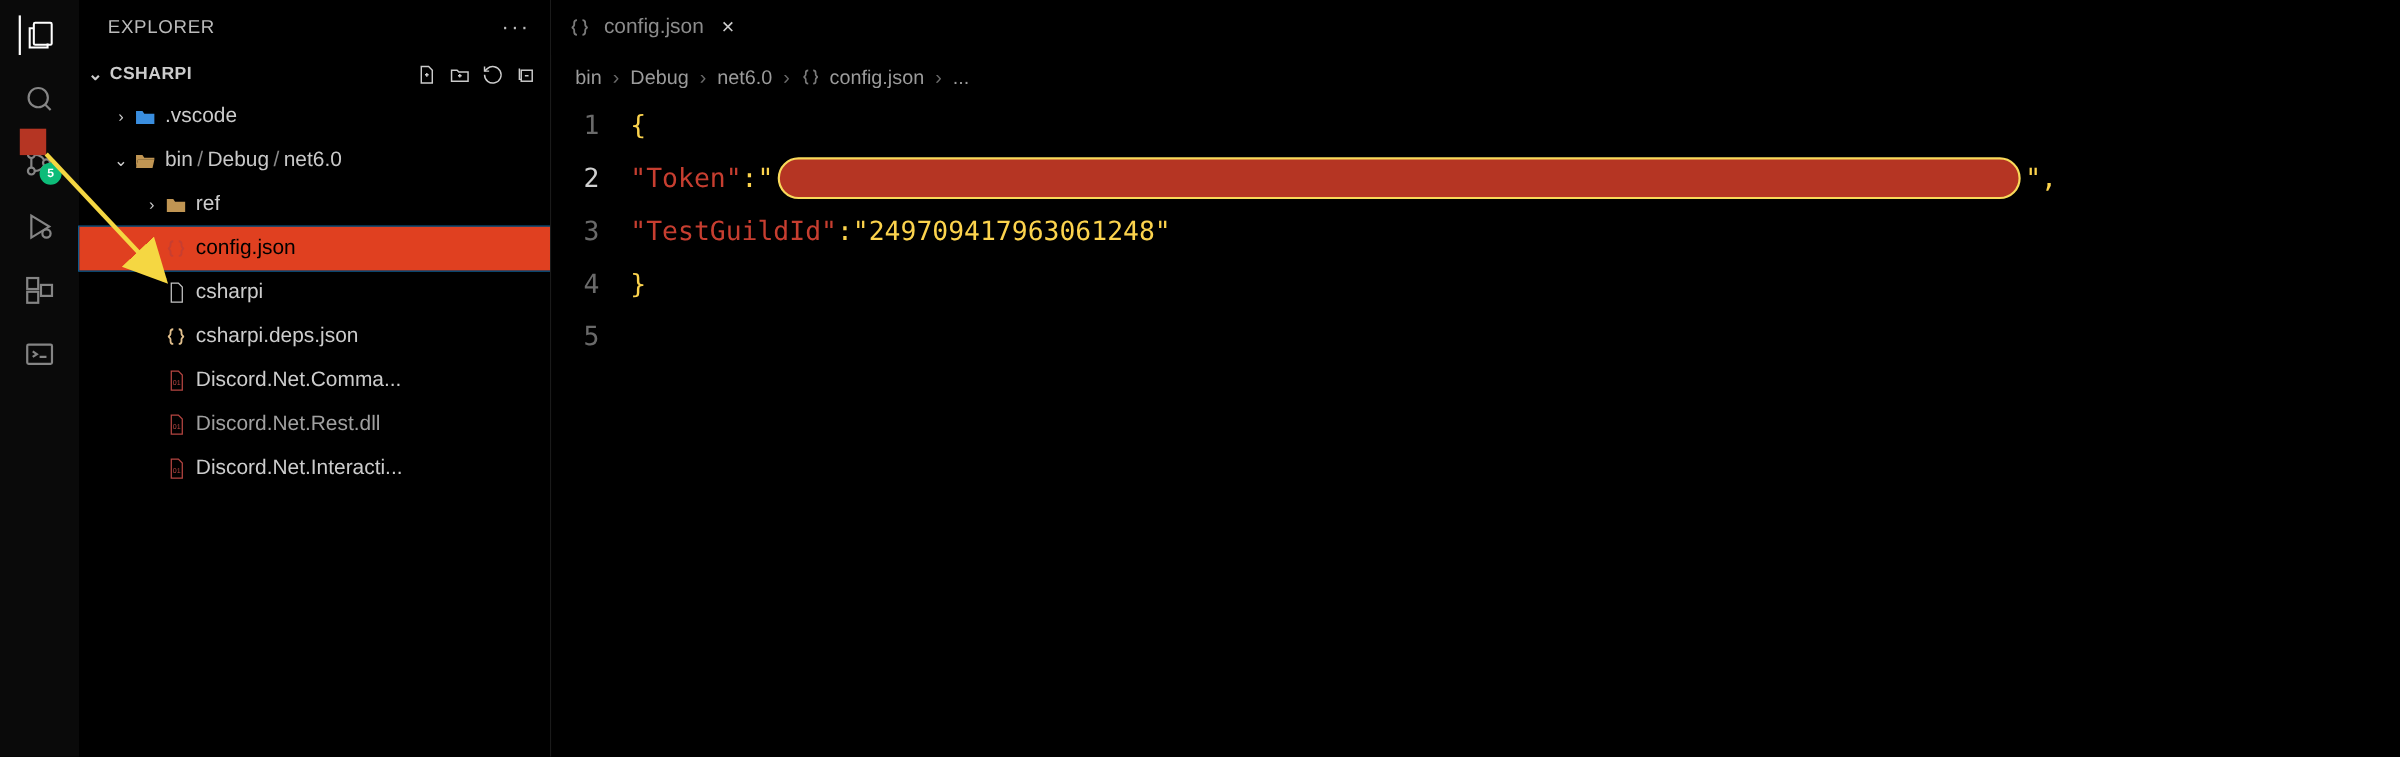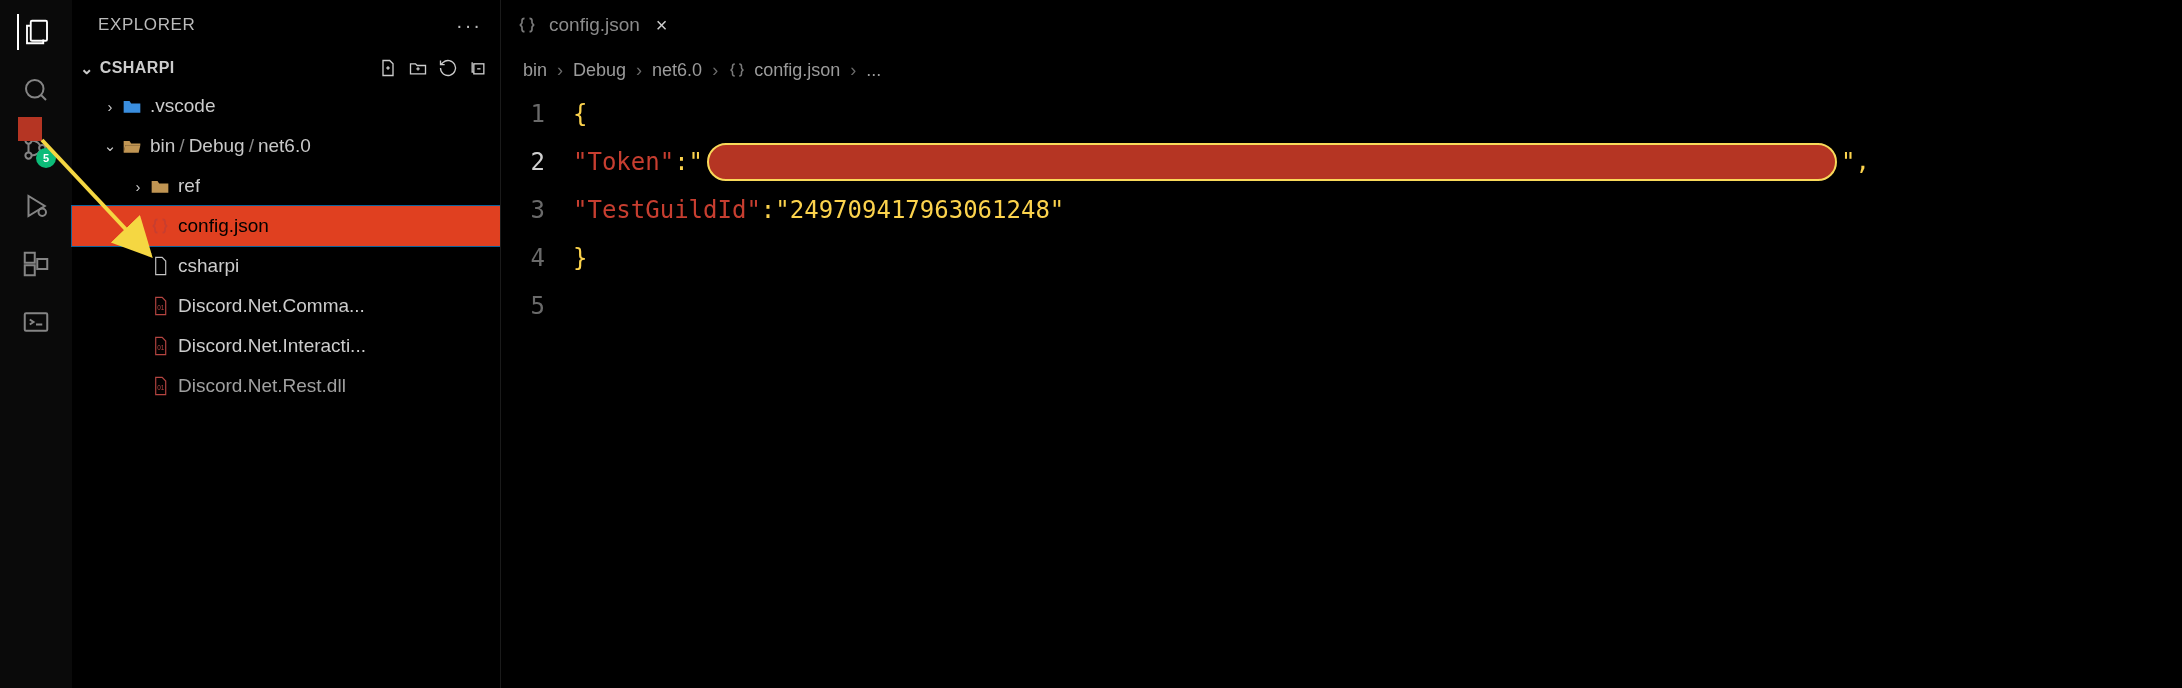--- a/index.html
+++ b/index.html
@@ -348,45 +348,53 @@
       </div>
       <div class="tree-row" style="padding-left:76px">
         <span class="icon file-icon">
             <svg width="18" height="20" viewBox="0 0 24 28" fill="none" stroke="currentColor" stroke-width="1.6">
               <path d="M6 2h9l5 5v19H6z"></path>
             </svg>
           </span>
         <span class="label">csharpi</span>
       </div>
       <div class="tree-row" style="padding-left:76px">
-        <span class="icon bin-icon">
-            <svg width="18" height="20" viewBox="0 0 24 28" fill="none" stroke="currentColor" stroke-width="1.6">
-              <path d="M6 2h9l5 5v19H6z"></path>
-              <text x="8" y="20" font-size="9" fill="currentColor" stroke="none">01</text>
-            </svg>
-          </span>
-        <span class="label">Discord.Net.Comma...</span>
+        <span class="icon json-icon">
+            <svg width="20" height="20" viewBox="0 0 24 24" fill="none" stroke="currentColor" stroke-width="2">
+              <path d="M9 4c-2 0-3 1-3 3v2c0 2-2 2-2 3s2 1 2 3v2c0 2 1 3 3 3M15 4c2 0 3 1 3 3v2c0 2 2 2 2 3s-2 1-2 3v2c0 2-1 3-3 3"></path>
+            </svg>
+          </span>
+        <span class="label">csharpi.deps.json</span>
       </div>
       <div class="tree-row" style="padding-left:76px">
         <span class="icon bin-icon">
             <svg width="18" height="20" viewBox="0 0 24 28" fill="none" stroke="currentColor" stroke-width="1.6">
               <path d="M6 2h9l5 5v19H6z"></path>
               <text x="8" y="20" font-size="9" fill="currentColor" stroke="none">01</text>
             </svg>
           </span>
-        <span class="label">Discord.Net.Interacti...</span>
+        <span class="label">Discord.Net.Comma...</span>
       </div>
       <div class="tree-row dim" style="padding-left:76px">
         <span class="icon bin-icon">
             <svg width="18" height="20" viewBox="0 0 24 28" fill="none" stroke="currentColor" stroke-width="1.6">
               <path d="M6 2h9l5 5v19H6z"></path>
               <text x="8" y="20" font-size="9" fill="currentColor" stroke="none">01</text>
             </svg>
           </span>
         <span class="label">Discord.Net.Rest.dll</span>
+      </div>
+      <div class="tree-row" style="padding-left:76px">
+        <span class="icon bin-icon">
+            <svg width="18" height="20" viewBox="0 0 24 28" fill="none" stroke="currentColor" stroke-width="1.6">
+              <path d="M6 2h9l5 5v19H6z"></path>
+              <text x="8" y="20" font-size="9" fill="currentColor" stroke="none">01</text>
+            </svg>
+          </span>
+        <span class="label">Discord.Net.Interacti...</span>
       </div>
     </div>
   </div>
 
   <div class="editor">
     <div class="tabbar">
       <div class="tab">
         <span class="icon json-icon">
             <svg width="20" height="20" viewBox="0 0 24 24" fill="none" stroke="#7a7a7a" stroke-width="2">
               <path d="M9 4c-2 0-3 1-3 3v2c0 2-2 2-2 3s2 1 2 3v2c0 2 1 3 3 3M15 4c2 0 3 1 3 3v2c0 2 2 2 2 3s-2 1-2 3v2c0 2-1 3-3 3"></path>

